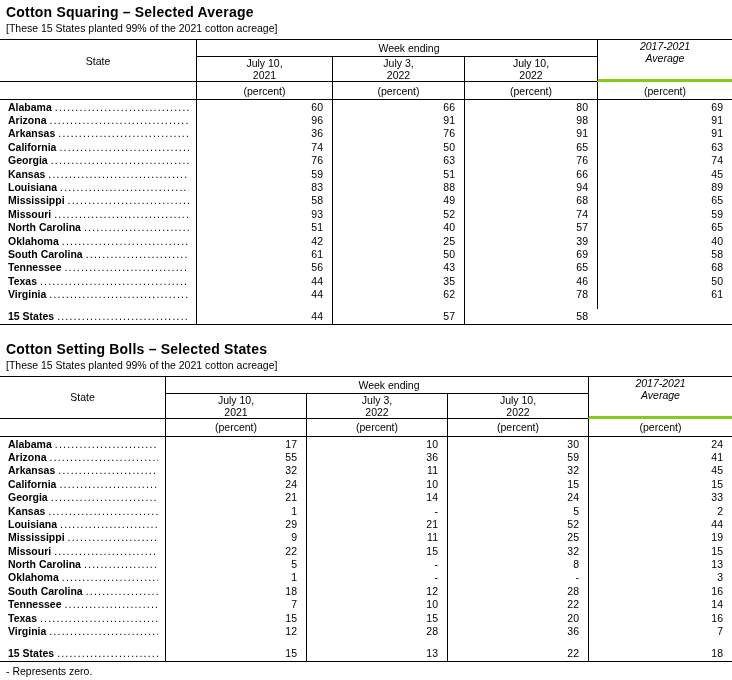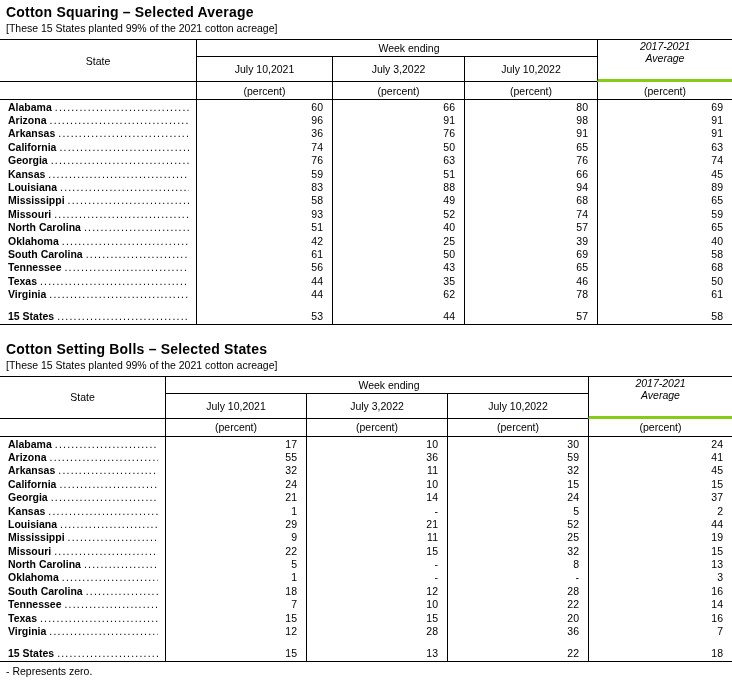--- a/index.html
+++ b/index.html
@@ -23,21 +23,21 @@
     display: grid;
     grid-template-columns: var(--cols);
     grid-template-rows: 17px 25px 17px;
     border-top: 1px solid #000;
     border-bottom: 1px solid #000;
     font-size: 10.5px;
   }
   .h-state { grid-column: 1; grid-row: 1 / 3; display: flex; align-items: center; justify-content: center; border-bottom: 1px solid #000; }
   .h-group { grid-column: 2 / 5; grid-row: 1; border-left: 1px solid #000; border-bottom: 1px solid #000; display: flex; align-items: center; justify-content: center; padding-left: 24px; }
   .h-avg   { grid-column: 5; grid-row: 1 / 3; border-left: 1px solid #000; border-bottom: 3px solid #84cc16; display: flex; flex-direction: column; align-items: center; line-height: 12px; font-style: italic; }
-  .h-date  { grid-row: 2; border-left: 1px solid #000; border-bottom: 1px solid #000; display: flex; flex-direction: row; align-items: center; justify-content: center; line-height: 12px; text-align: center; }
+  .h-date  { grid-row: 2; border-left: 1px solid #000; border-bottom: 1px solid #000; display: flex; flex-direction: column; align-items: center; justify-content: center; line-height: 12px; text-align: center; }
   .d1 { grid-column: 2; } .d2 { grid-column: 3; } .d3 { grid-column: 4; }
   .h-blank { grid-column: 1; grid-row: 3; }
   .h-unit  { grid-row: 3; border-left: 1px solid #000; display: flex; align-items: center; justify-content: center; }
   .u1 { grid-column: 2; } .u2 { grid-column: 3; } .u3 { grid-column: 4; } .u4 { grid-column: 5; }
 
   .tbody { border-bottom: 1px solid #000; }
   .trow { display: grid; grid-template-columns: var(--cols); height: 13.4px; }
   .trow.gap { height: 8px; }
   .trow.total { height: 15px; }
   .cell { overflow: hidden; }
@@ -237,21 +237,20 @@
           <div class="cell num"></div>
           <div class="cell num"></div>
           <div class="cell num"></div>
           <div class="cell num"></div>
         </div>
         <div class="trow total">
           <div class="cell state">
             <span class="sname">15 States</span>
             <span class="leader"></span>
           </div>
-          <div class="cell num">53</div>
           <div class="cell num">44</div>
           <div class="cell num">57</div>
           <div class="cell num">58</div>
         </div>
       </div>
   </section>
 
   <section class="tbl t2 section2">
     <h1 class="ttl">Cotton Setting Bolls – Selected States</h1>
     <div class="sub">[These 15 States planted 99% of the 2021 cotton acreage]</div>
@@ -322,21 +321,21 @@
           <div class="cell num">15</div>
         </div>
         <div class="trow">
           <div class="cell state">
             <span class="sname">Georgia</span>
             <span class="leader"></span>
           </div>
           <div class="cell num">21</div>
           <div class="cell num">14</div>
           <div class="cell num">24</div>
-          <div class="cell num">37</div>
+          <div class="cell num">33</div>
         </div>
         <div class="trow">
           <div class="cell state">
             <span class="sname">Kansas</span>
             <span class="leader"></span>
           </div>
           <div class="cell num">1</div>
           <div class="cell num">-</div>
           <div class="cell num">5</div>
           <div class="cell num">2</div>

